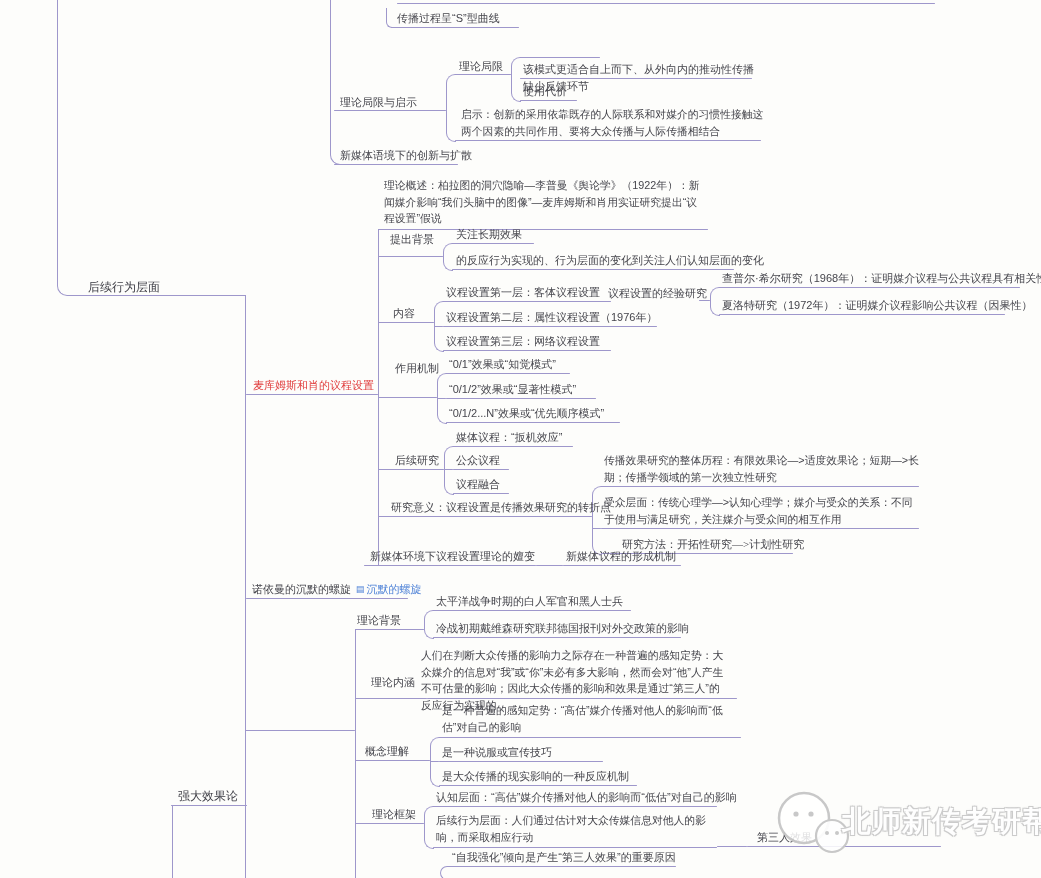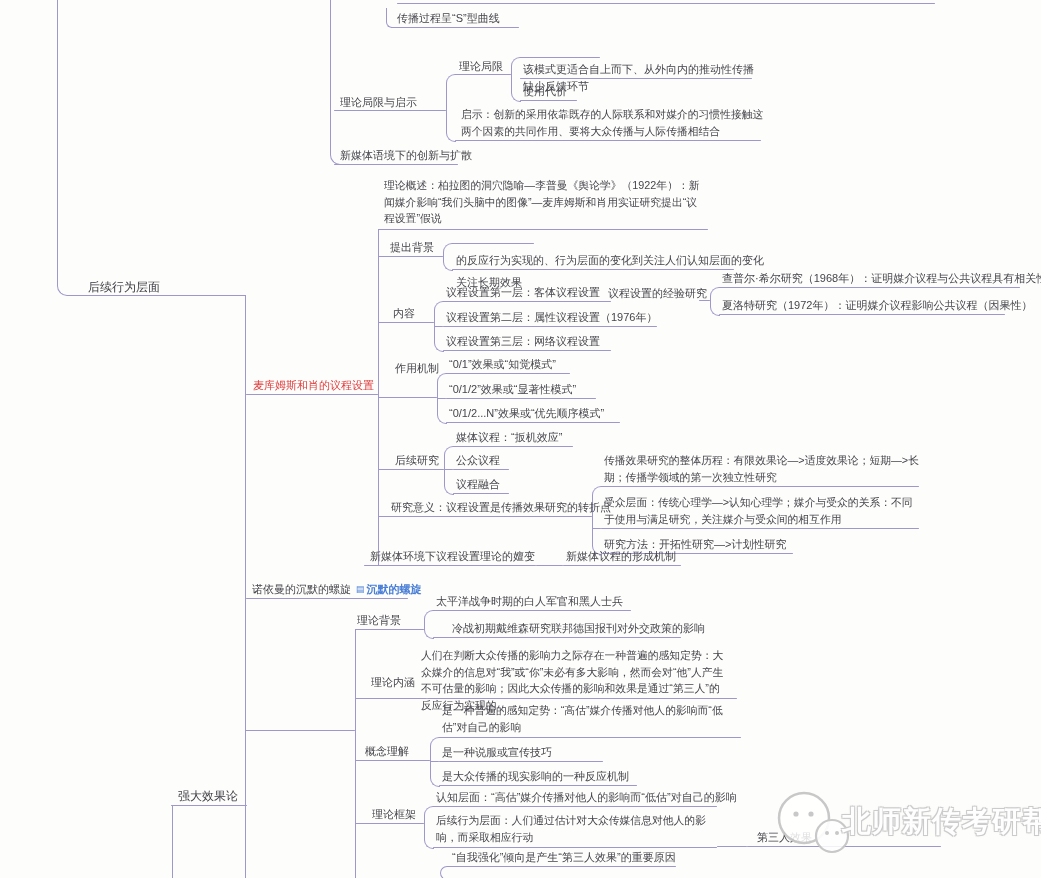--- a/index.html
+++ b/index.html
@@ -2,21 +2,21 @@
 <html><head>
 <meta charset="utf-8">
 <style>
   html,body{margin:0;padding:0;background:#ffffff;}
   .canvas{position:relative;width:1041px;height:878px;background:#fdfdfb;overflow:hidden;
           font-family:"Liberation Sans",sans-serif;}
   .node{position:absolute;font-size:11px;line-height:15px;color:#45454c;white-space:nowrap;z-index:3;}
   .node.para{white-space:normal;word-break:break-all;line-height:16.5px;font-size:10.8px;}
   .node.red{color:#e03b3b;text-align:right;}
   .node.big{font-size:12px;color:#3c3c44;}
-  .link-part{color:#4a7fd6;font-weight:bold;}
+  .link-part{color:#4a7fd6;}
   .link-icon{display:inline-block;color:#4a7fd6;font-size:9px;margin:0 2px 0 5px;transform:translateY(-1px);}
   .hline{position:absolute;height:0;border-top:1.6px solid #9e97cb;border-radius:2px;z-index:1;}
   .vline{position:absolute;width:0;border-left:1.6px solid #9e97cb;z-index:1;}
   .bracket{position:absolute;width:9px;border:1.6px solid #9e97cb;border-right:none;
            border-radius:9px 0 0 9px;background:none;z-index:1;}
   .corner-bl{position:absolute;border-left:1.6px solid #9e97cb;border-bottom:1.6px solid #9e97cb;
              border-bottom-left-radius:10px;z-index:1;}
   .wm{position:absolute;left:770px;top:786px;width:260px;height:80px;z-index:9;opacity:.95;}
   .wm-text{position:absolute;left:72px;top:16px;font-size:29px;font-weight:bold;color:#ffffff;
            letter-spacing:1px;white-space:nowrap;
@@ -114,48 +114,48 @@
       <div class="node" style="left: 523px; top: 43px; margin-top: 36px;">缺少反馈环节</div>
       <div class="node" style="left: 459px; top: 59px;">理论局限</div>
       <div class="node" style="left: 523px; top: 62px;">该模式更适合自上而下、从外向内的推动性传播</div>
       <div class="node" style="left: 523px; top: 84px;">使用代价</div>
       <div class="node" style="left: 340px; top: 95px;">理论局限与启示</div>
       <div class="node para" style="left: 455px; top: 106px; width: 312px; margin-left: 6px;">启示：创新的采用依靠既存的人际联系和对媒介的习惯性接触这两个因素的共同作用、要将大众传播与人际传播相结合</div>
       <div class="node" style="left: 340px; top: 148px; text-align: right;">新媒体语境下的创新与扩散</div>
       <div class="node big" style="left: 88px; top: 280px;">后续行为层面</div>
       <div class="node red" style="left: 253px; top: 378px;">麦库姆斯和肖的议程设置</div>
       <div class="node para" style="left: 384px; top: 177px; width: 322px;">理论概述：柏拉图的洞穴隐喻—李普曼《舆论学》（1922年）：新闻媒介影响“我们头脑中的图像”—麦库姆斯和肖用实证研究提出“议程设置”假说</div>
-      <div class="node" style="left: 456px; top: 227px; margin-top: 48px;">关注长期效果</div>
-      <div class="node" style="left: 390px; top: 240px;">提出背景</div>
+      <div class="node" style="left: 456px; top: 227px;">关注长期效果</div>
+      <div class="node" style="left: 390px; top: 232px;">提出背景</div>
       <div class="node" style="left: 456px; top: 253px;">的反应行为实现的、行为层面的变化到关注人们认知层面的变化</div>
       <div class="node" style="left: 446px; top: 285px;">议程设置第一层：客体议程设置</div>
       <div class="node" style="left: 608px; top: 286px;">议程设置的经验研究</div>
       <div class="node" style="left: 722px; top: 271px;">查普尔·希尔研究（1968年）：证明媒介议程与公共议程具有相关性</div>
       <div class="node" style="left: 722px; top: 298px;">夏洛特研究（1972年）：证明媒介议程影响公共议程（因果性）</div>
       <div class="node" style="left: 393px; top: 306px;">内容</div>
       <div class="node" style="left: 446px; top: 310px;">议程设置第二层：属性议程设置（1976年）</div>
       <div class="node" style="left: 446px; top: 334px;">议程设置第三层：网络议程设置</div>
       <div class="node" style="left: 449px; top: 357px;">“0/1”效果或“知觉模式”</div>
       <div class="node" style="left: 395px; top: 361px;">作用机制</div>
       <div class="node" style="left: 449px; top: 382px;">“0/1/2”效果或“显著性模式”</div>
       <div class="node" style="left: 449px; top: 406px;">“0/1/2...N”效果或“优先顺序模式”</div>
       <div class="node" style="left: 456px; top: 430px;">媒体议程：“扳机效应”</div>
       <div class="node" style="left: 395px; top: 453px;">后续研究</div>
       <div class="node" style="left: 456px; top: 453px;">公众议程</div>
       <div class="node" style="left: 456px; top: 477px;">议程融合</div>
       <div class="node" style="left: 391px; top: 500px;">研究意义：议程设置是传播效果研究的转折点</div>
       <div class="node para" style="left: 604px; top: 452px; width: 316px;">传播效果研究的整体历程：有限效果论—&gt;适度效果论；短期—&gt;长期；传播学领域的第一次独立性研究</div>
       <div class="node para" style="left: 604px; top: 494px; width: 318px;">受众层面：传统心理学—&gt;认知心理学；媒介与受众的关系：不同于使用与满足研究，关注媒介与受众间的相互作用</div>
-      <div class="node" style="left: 604px; top: 537px;">研究方法：开拓性研究—&gt;计划性研究</div>
+      <div class="node" style="left: 622px; top: 537px; font-family: Liberation Serif, serif;">研究方法：开拓性研究—&gt;计划性研究</div>
       <div class="node" style="left: 370px; top: 549px;">新媒体环境下议程设置理论的嬗变</div>
       <div class="node" style="left: 566px; top: 549px;">新媒体议程的形成机制</div>
       <div class="node" style="left: 252px; top: 582px;"><span>诺依曼的沉默的螺旋</span><span class="link-icon">▤</span><span class="link-part">沉默的螺旋</span></div>
       <div class="node" style="left: 436px; top: 594px;">太平洋战争时期的白人军官和黑人士兵</div>
       <div class="node" style="left: 357px; top: 613px;">理论背景</div>
-      <div class="node" style="left: 452px; top: 621px;">冷战初期戴维森研究联邦德国报刊对外交政策的影响</div>
+      <div class="node" style="left: 436px; top: 621px;">冷战初期戴维森研究联邦德国报刊对外交政策的影响</div>
       <div class="node para" style="left: 421px; top: 647px; width: 306px;">人们在判断大众传播的影响力之际存在一种普遍的感知定势：大众媒介的信息对“我”或“你”未必有多大影响，然而会对“他”人产生不可估量的影响；因此大众传播的影响和效果是通过“第三人”的反应行为实现的</div>
       <div class="node" style="left: 371px; top: 675px;">理论内涵</div>
       <div class="node para" style="left: 442px; top: 702px; width: 300px;">是一种普遍的感知定势：“高估”媒介传播对他人的影响而“低估”对自己的影响</div>
       <div class="node" style="left: 365px; top: 744px;">概念理解</div>
       <div class="node" style="left: 442px; top: 745px;">是一种说服或宣传技巧</div>
       <div class="node" style="left: 442px; top: 769px;">是大众传播的现实影响的一种反应机制</div>
       <div class="node" style="left: 436px; top: 790px;">认知层面：“高估”媒介传播对他人的影响而“低估”对自己的影响</div>
       <div class="node" style="left: 372px; top: 807px;">理论框架</div>
       <div class="node para" style="left: 436px; top: 812px; width: 278px;">后续行为层面：人们通过估计对大众传媒信息对他人的影响，而采取相应行动</div>
       <div class="node" style="left: 757px; top: 830px;">第三人效果</div>

